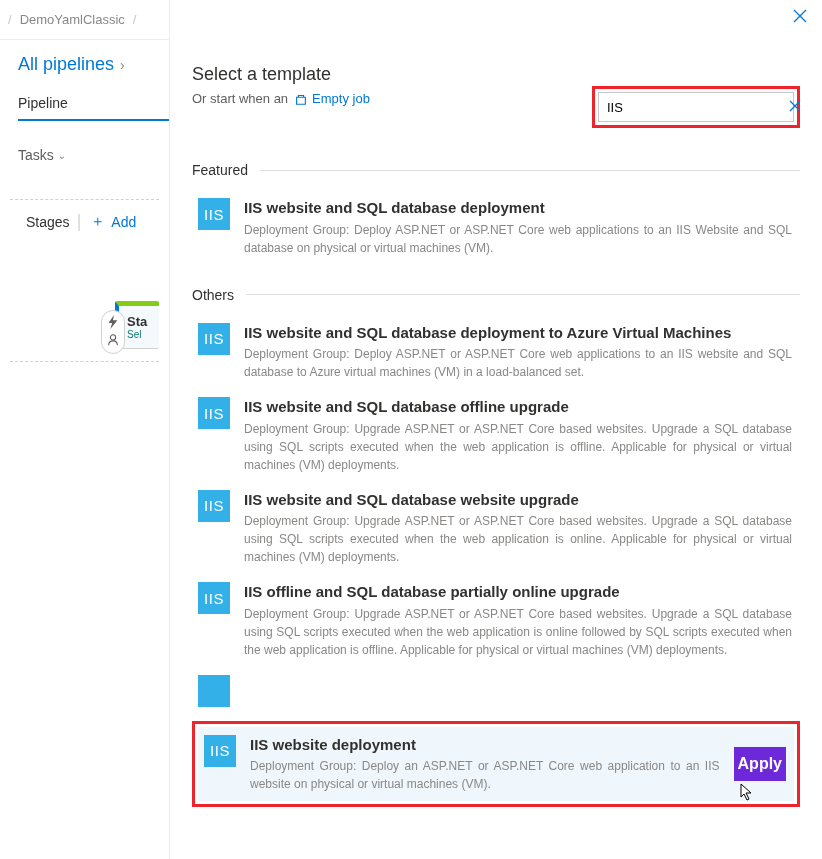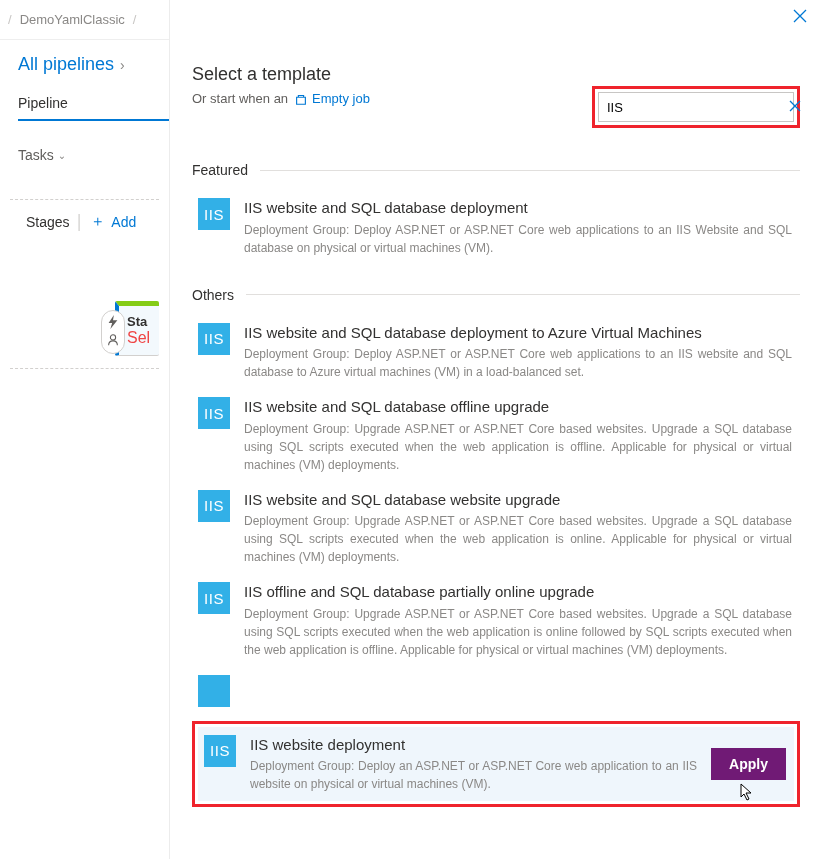--- a/index.html
+++ b/index.html
@@ -202,37 +202,37 @@
     color: #fff;
     display: flex;
     align-items: center;
     justify-content: center;
     font-size: 15px;
     font-weight: 400;
     flex-shrink: 0;
     letter-spacing: 0.5px;
   }
   .tpl .meta { flex: 1; }
-  .tpl .tname { font-size: 15px; color: #323130; margin-bottom: 3px; line-height: 1.3;}
+  .tpl .tname { font-size: 15px; color: #323130; margin-bottom: 3px; line-height: 1.3; font-weight: bold;}
   .tpl .tdesc { font-size: 12px; color: #8a8886; line-height: 1.5; text-align: justify; }
 
   .selected-wrap {
     border: 3px solid #ef232c;
     margin-top: 6px;
     padding: 3px;
   }
   .tpl.selected {
     background: #eff6fc;
   }
   .apply-btn {
-    background: #701a75;
+    background: #6d28d9;
     color: #fff;
     border: none;
-    padding: 8px 18px;
-    font-size: 14px;
+    padding: 8px 4px;
+    font-size: 16px;
     font-weight: 600;
     cursor: pointer;
     align-self: center;
     flex-shrink: 0;
   }
   .cursor {
     position: absolute;
     right: 40px;
     bottom: -6px;
     font-size: 16px;
@@ -281,21 +281,21 @@
         </span>
         <span>
           <svg class="icon" viewBox="0 0 16 16">
               <circle cx="8" cy="5" r="3" fill="none" stroke="#605e5c" stroke-width="1.2"></circle>
               <path d="M3 14c0-3 2-5 5-5s5 2 5 5" fill="none" stroke="#605e5c" stroke-width="1.2"></path>
             </svg>
         </span>
       </div>
       <div>
         <div style="font-weight:600;font-size:13px;">Sta</div>
-        <div style="font-size:16px;color:#ef4444">Sel</div>
+        <div style="font-size:10px;color:#0f766e">Sel</div>
       </div>
     </div>
   </div>
 </div>
 
 <div class="panel">
   <div class="panel-close">
     <svg viewBox="0 0 16 16" width="16" height="16">
         <path d="M2 2l12 12M14 2L2 14" stroke="#0078d4" stroke-width="1.3"></path>
       </svg>

